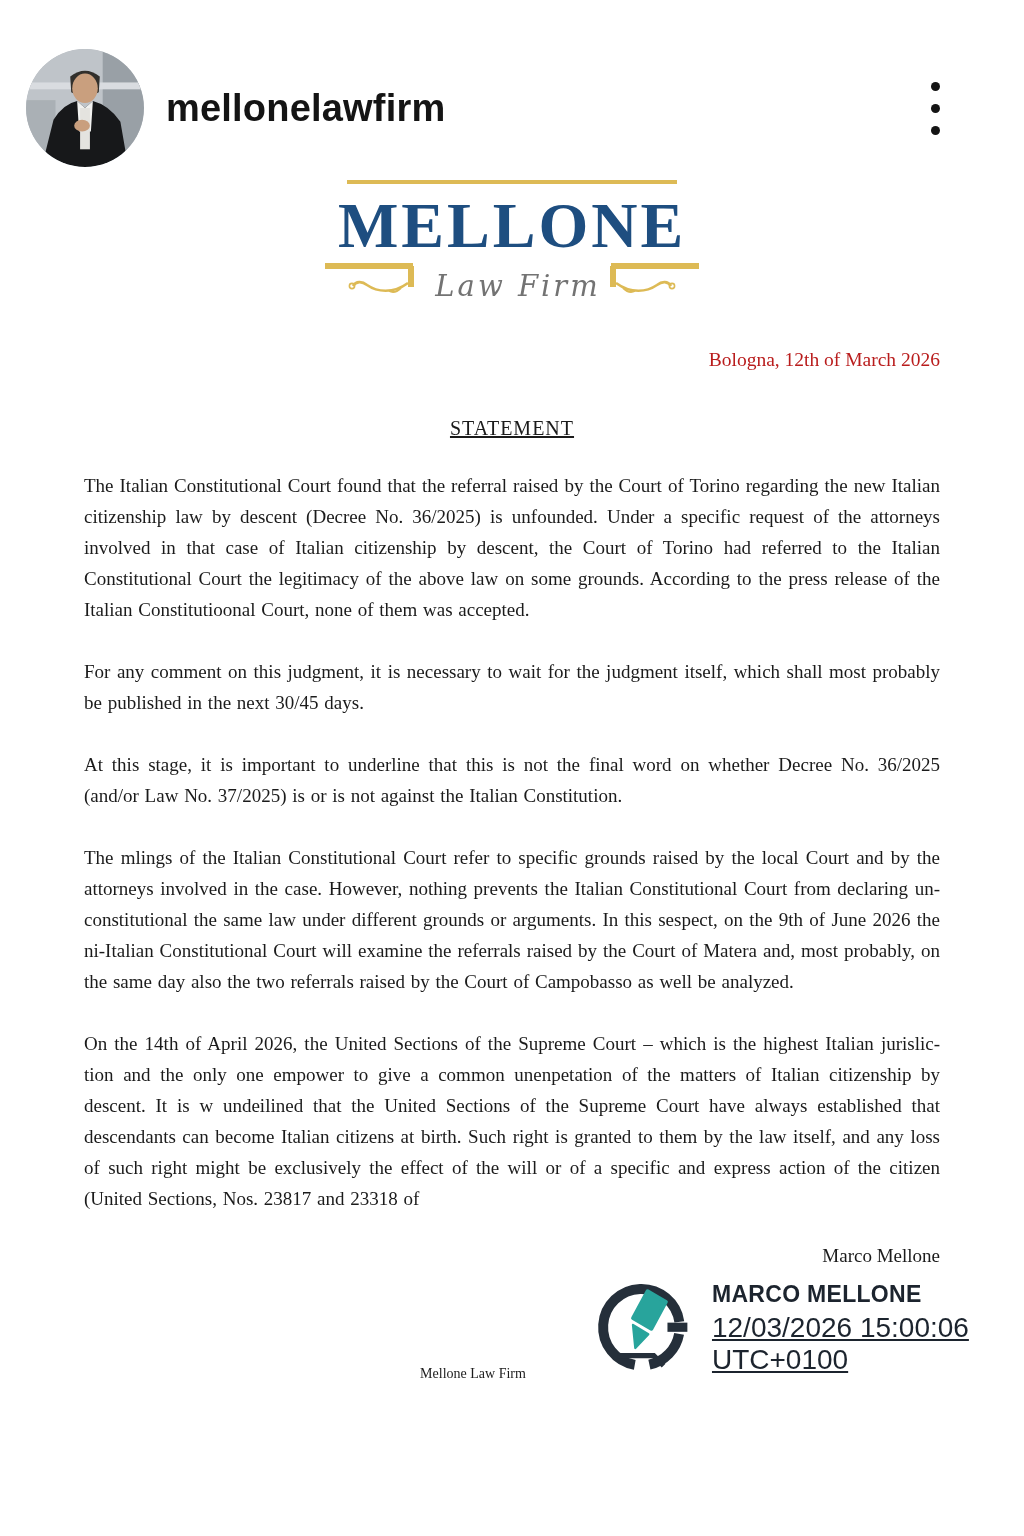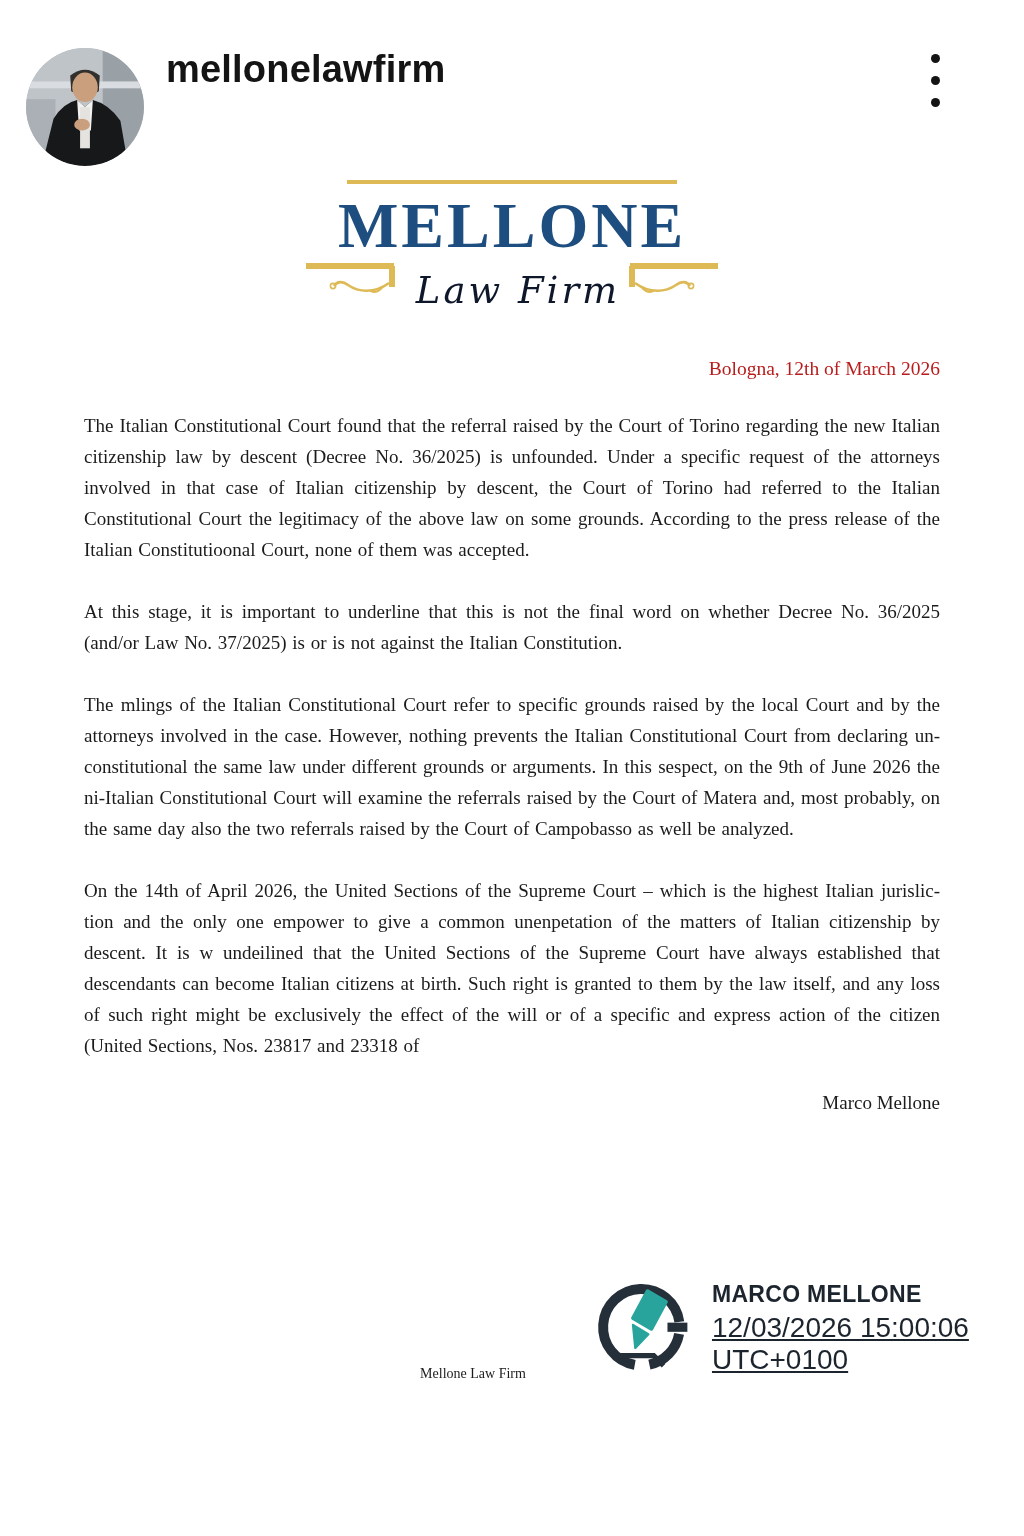--- a/index.html
+++ b/index.html
@@ -9,21 +9,21 @@
     width:1024px; height:1536px;
     margin:0 auto;
     background:#ffffff;
     font-family:"Liberation Serif", serif;
     color:#1b1b1b;
     overflow:hidden;
   }
 
   
   .header {
-    display:flex; align-items:flex-start;
+    display:flex; align-items:center;
     padding:48px 40px 0 26px;
     height:168px;
   }
   .avatar {
     width:118px; height:118px; border-radius:50%;
     overflow:hidden; flex:0 0 auto;
     background:#b7bcc2;
   }
   .username {
     font-family:"Liberation Sans", sans-serif;
@@ -47,21 +47,21 @@
     font-family:"Liberation Serif", serif;
     font-weight:700; font-size:64px; line-height:1.05;
     color:#1e4e80; letter-spacing:3px;
   }
   .logo-sub {
     width:340px; margin:2px auto 0 auto;
     display:flex; align-items:flex-start; justify-content:center; gap:4px;
   }
   .logo-tagline {
     font-family:"DejaVu Serif", serif;
-    font-style:italic; font-size:37px; color:#0f172a;
+    font-style:italic; font-size:29px; color:#737373;
     letter-spacing:3px; margin-top:8px; white-space:nowrap;margin-left:12px;
   }
   .ornament { flex:0 0 auto; }
 
   
   .date-line {
     margin:46px 84px 0 0;
     text-align:right; font-size:19.5px; color:#b91c1c;
   }
   .doc-title {
@@ -147,23 +147,25 @@
         <path d="M2 5 H90" stroke="#ddba55" stroke-width="6" fill="none"></path>
         <path d="M88 5 V26" stroke="#ddba55" stroke-width="6" fill="none"></path>
         <path d="M85 22 C70 33 54 31 44 24 C39 20 33 20 30 25" stroke="#ddba55" stroke-width="2.6" fill="none"></path>
         <circle cx="29" cy="25" r="2.6" stroke="#ddba55" stroke-width="1.6" fill="none"></circle>
         <path d="M78 27 q-6 6 -12 3" stroke="#ddba55" stroke-width="1.8" fill="none"></path>
       </svg>
     </div>
   </div>
 
   <div class="date-line">Bologna, 12th of March 2026</div>
+  <div class="doc-title">STATEMENT</div>
 
   <div class="body-text">
     <p>The Italian Constitutional Court found that the referral raised by the Court of Torino regarding the new Italian citizenship law by descent (Decree No. 36/2025) is unfounded. Under a specific request of the attorneys involved in that case of Italian citizenship by descent, the Court of Torino had referred to the Italian Constitutional Court the legitimacy of the above law on some grounds. According to the press release of the Italian Constitutioonal Court, none of them was accepted.</p>
+    <p>For any comment on this judgment, it is necessary to wait for the judgment itself, which shall most probably be published in the next 30/45 days.</p>
     <p>At this stage, it is important to underline that this is not the final word on whether Decree No. 36/2025 (and/or Law No. 37/2025) is or is not against the Italian Constitution.</p>
     <p>The mlings of the Italian Constitutional Court refer to specific grounds raised by the local Court and by the attorneys involved in the case. However, nothing prevents the Italian Constitutional Court from declaring un-constitutional the same law under different grounds or arguments. In this sespect, on the 9th of June 2026 the ni-Italian Constitutional Court will examine the referrals raised by the Court of Matera and, most probably, on the same day also the two referrals raised by the Court of Campobasso as well be analyzed.</p>
     <p>On the 14th of April 2026, the United Sections of the Supreme Court – which is the highest Italian jurislic-tion and the only one empower to give a common unenpetation of the matters of Italian citizenship by descent. It is w undeilined that the United Sections of the Supreme Court have always established that descendants can become Italian citizens at birth. Such right is granted to them by the law itself, and any loss of such right might be exclusively the effect of the will or of a specific and express action of the citizen (United Sections, Nos. 23817 and 23318 of</p>
   </div>
 
   <div class="signer">Marco Mellone</div>
 
   <div class="stamp">
     <svg width="122" height="128" viewBox="0 0 124 130">
 

